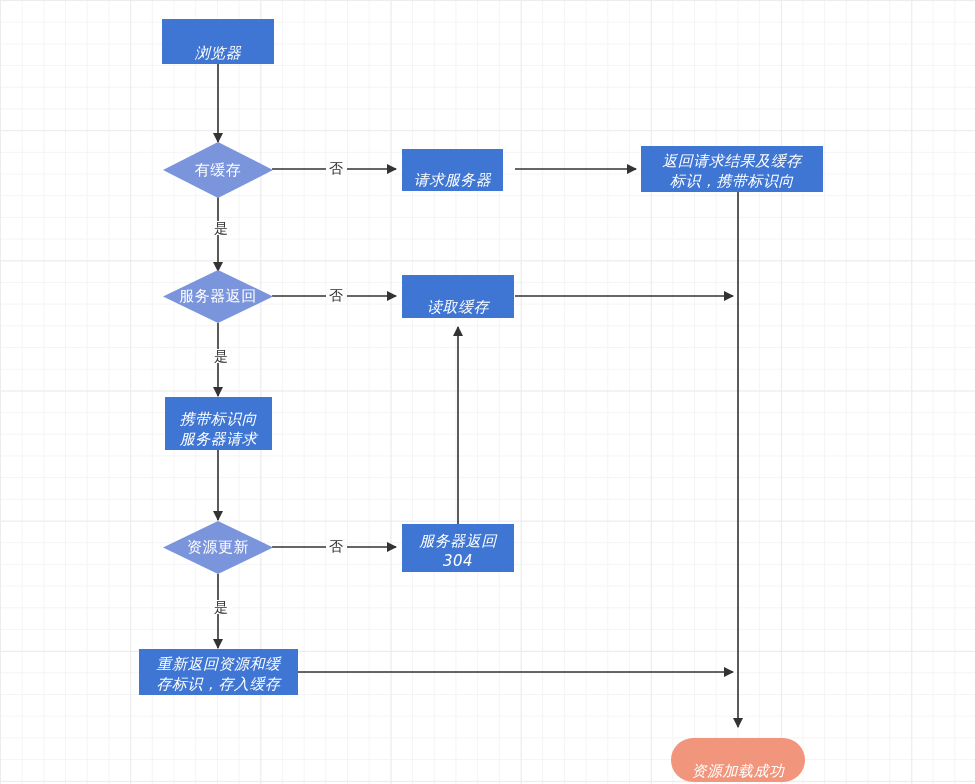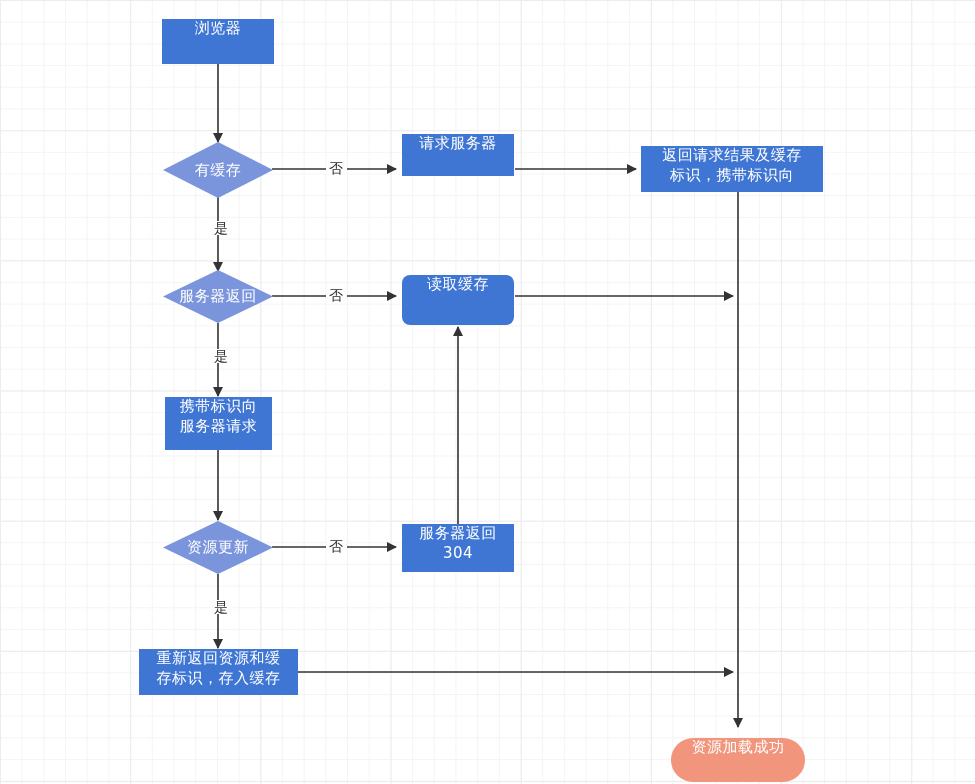--- a/index.html
+++ b/index.html
@@ -25,27 +25,28 @@
       21.7px 21.7px,
       21.7px 21.7px;
     background-position: 0 0, 0 0, 0 0, 0 0;
   }
 
   
   .node {
     position: absolute;
     box-sizing: border-box;
     display: flex;
-    align-items: flex-start;
+    align-items: flex-end;
     justify-content: center;
     text-align: center;
     color: #ffffff;
     line-height: 1.32;
     white-space: pre-line;
     letter-spacing: .5px;
+    font-style: italic;
   }
   .rect {
     background: #3f76d4;
     font-size: 15px;
   }
   .terminal {
     background: #f1957c;
     border-radius: 22px;
     font-size: 15px;
   }
@@ -140,37 +141,37 @@
     <span>浏览器</span>
   </div>
 
   <div class="diamond-wrap" style="left:163px; top:142px; width:110px; height:56px;">
     <svg class="diamond-shape" viewBox="0 0 110 56">
       <polygon points="55,0 110,28 55,56 0,28" fill="#7b95dc"></polygon>
     </svg>
     <div class="diamond-label">有缓存</div>
   </div>
 
-  <div class="node rect" style="left:402px; top:134px; width:112px; height:42px;">
+  <div class="node rect" style="left:402px; top:149px; width:101px; height:42px;">
     <span>请求服务器</span>
   </div>
 
   <div class="node rect" style="left:641px; top:146px; width:182px; height:46px;">
     <span>返回请求结果及缓存
 标识，携带标识向</span>
   </div>
 
   <div class="diamond-wrap" style="left:163px; top:270px; width:110px; height:53px;">
     <svg class="diamond-shape" viewBox="0 0 110 53">
       <polygon points="55,0 110,26.5 55,53 0,26.5" fill="#7b95dc"></polygon>
     </svg>
     <div class="diamond-label">服务器返回</div>
   </div>
 
-  <div class="node rect" style="left:402px; top:275px; width:112px; height:50px;border-radius:8px;">
+  <div class="node rect" style="left:402px; top:275px; width:112px; height:43px;">
     <span>读取缓存</span>
   </div>
 
   <div class="node rect" style="left:165px; top:397px; width:107px; height:53px;">
     <span>携带标识向
 服务器请求</span>
   </div>
 
   <div class="diamond-wrap" style="left:163px; top:521px; width:110px; height:53px;">
     <svg class="diamond-shape" viewBox="0 0 110 53">

